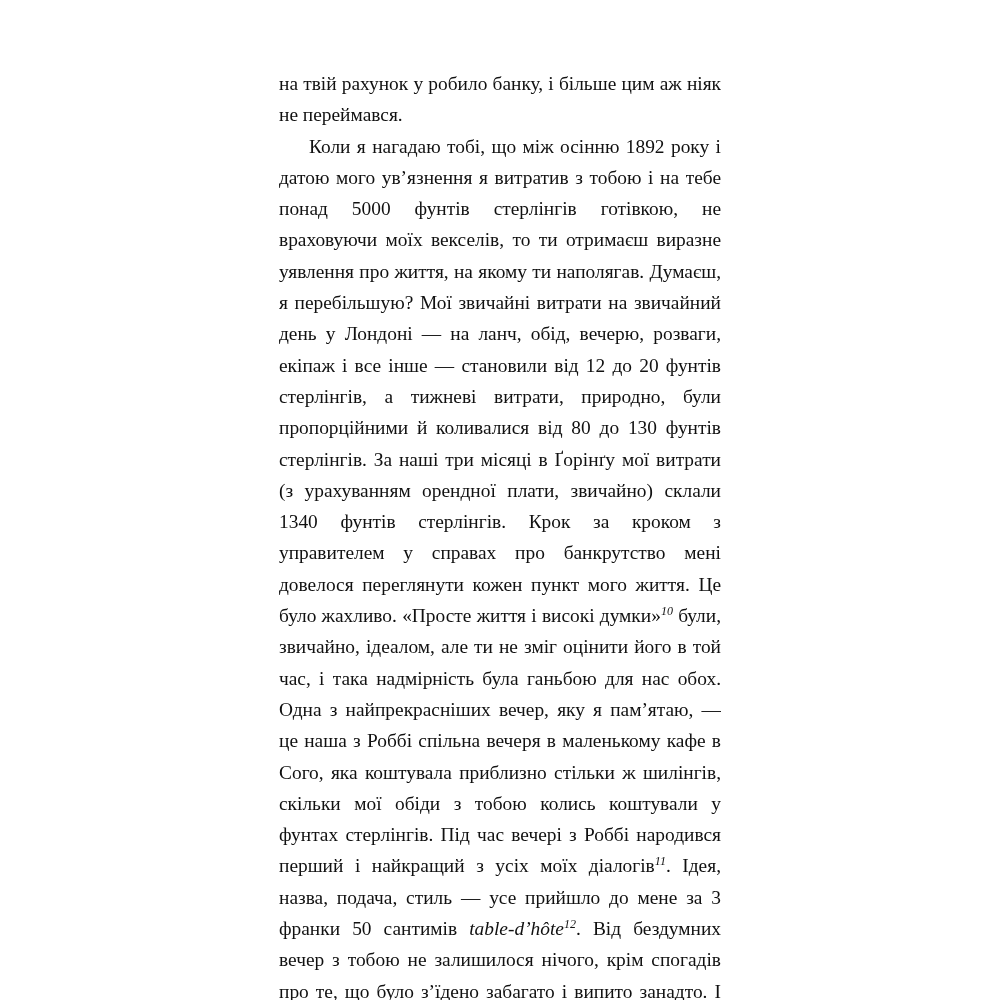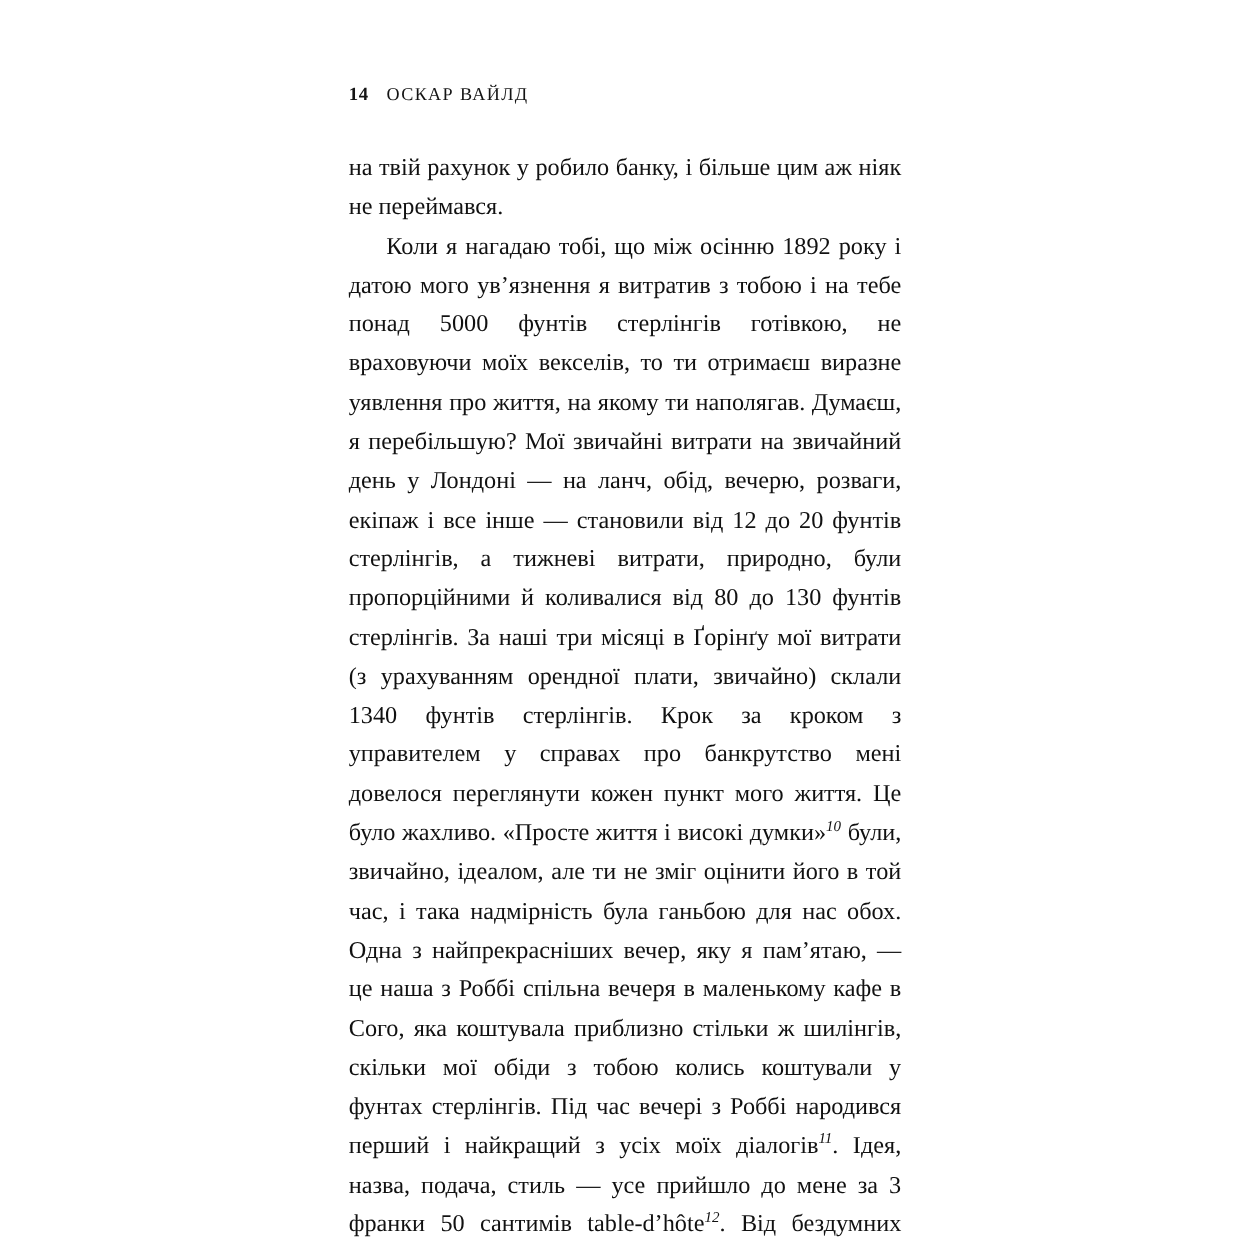--- a/index.html
+++ b/index.html
@@ -50,38 +50,35 @@
     line-height: 31.3px;
     text-align: justify;
     text-justify: inter-word;
     hyphens: manual;
     color: #111111;
   }
   .body-text p.indent {
     text-indent: 30px;
   }
   .it {
+    font-style: italic;
   }
   sup {
     font-size: 0.62em;
     vertical-align: super;
     line-height: 0;
     font-style: italic;
   }
 </style>
 </head>
 <body>
 
 <div class="page">
   <div class="page-block">
 
-    <div class="running-head">
-      <span class="folio">14</span>
-      <span class="head-title">ОСКАР ВАЙЛД</span>
-    </div>
 
     <div class="body-text">
       <p>на твій рахунок у робило банку, і більше цим аж ніяк не переймався.</p>
       <p class="indent"><span>Коли я нагадаю тобі, що між осінню 1892 року і датою мого ув’язнення я витратив з тобою і на тебе понад 5000 фунтів стерлінгів готівкою, не враховуючи моїх векселів, то ти отримаєш виразне уявлення про життя, на якому ти наполягав. Думаєш, я перебільшую? Мої звичайні витрати на звичайний день у Лондоні — на ланч, обід, вечерю, розваги, екіпаж і все інше — становили від 12 до 20 фунтів стерлінгів, а тижневі витрати, природно, були пропорційними й коливалися від 80 до 130 фунтів стерлінгів. За наші три місяці в Ґорінґу мої витрати (з урахуванням орендної плати, звичайно) склали 1340 фунтів стерлінгів. Крок за кроком з управителем у справах про банкрутство мені довелося переглянути кожен пункт мого життя. Це було жахливо. «Просте життя і високі думки»</span><sup>10</sup><span> були, звичайно, ідеалом, але ти не зміг оцінити його в той час, і така надмірність була ганьбою для нас обох. Одна з найпрекрасніших вечер, яку я пам’ятаю, — це наша з Роббі спільна вечеря в маленькому кафе в Сого, яка коштувала приблизно стільки ж шилінгів, скільки мої обіди з тобою колись коштували у фунтах стерлінгів. Під час вечері з Роббі народився перший і найкращий з усіх моїх діалогів</span><sup>11</sup><span>. Ідея, назва, подача, стиль — усе прийшло до мене за 3 франки 50 сантимів </span><span class="it">table-d’hôte</span><sup>12</sup><span>. Від бездумних вечер з тобою не залишилося нічого, крім спогадів про те, що було з’їдено забагато і випито занадто. І те, що я поступався твоїм вимогам, було шкідливим і для тебе. Тепер ти це знаєш. Це робило тебе часто жадібним, часом не надто сором’язливим</span></p>
     </div>
 
   </div>
 </div>
 
 </body></html>

